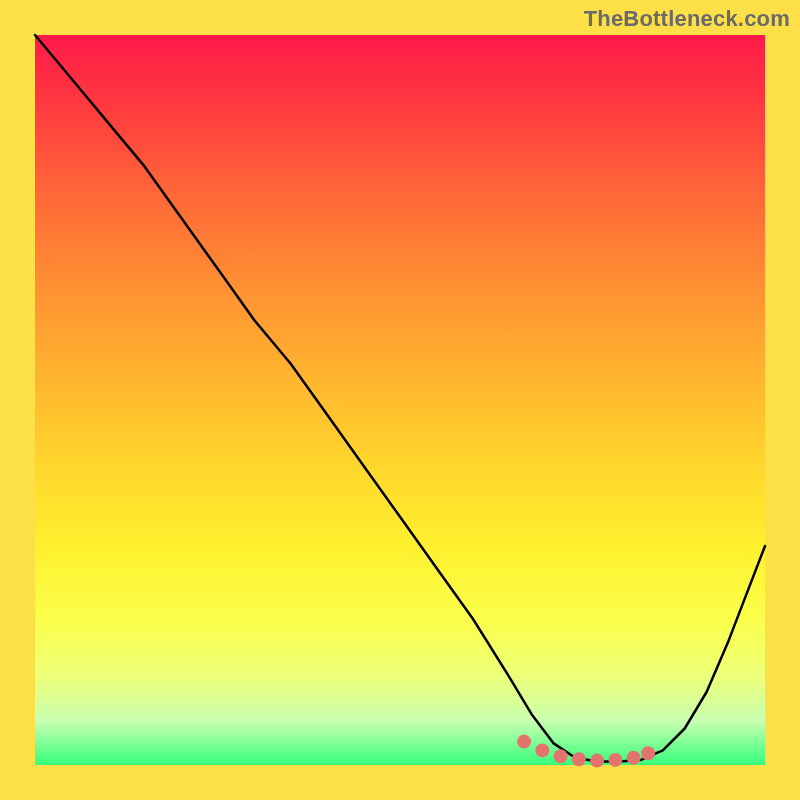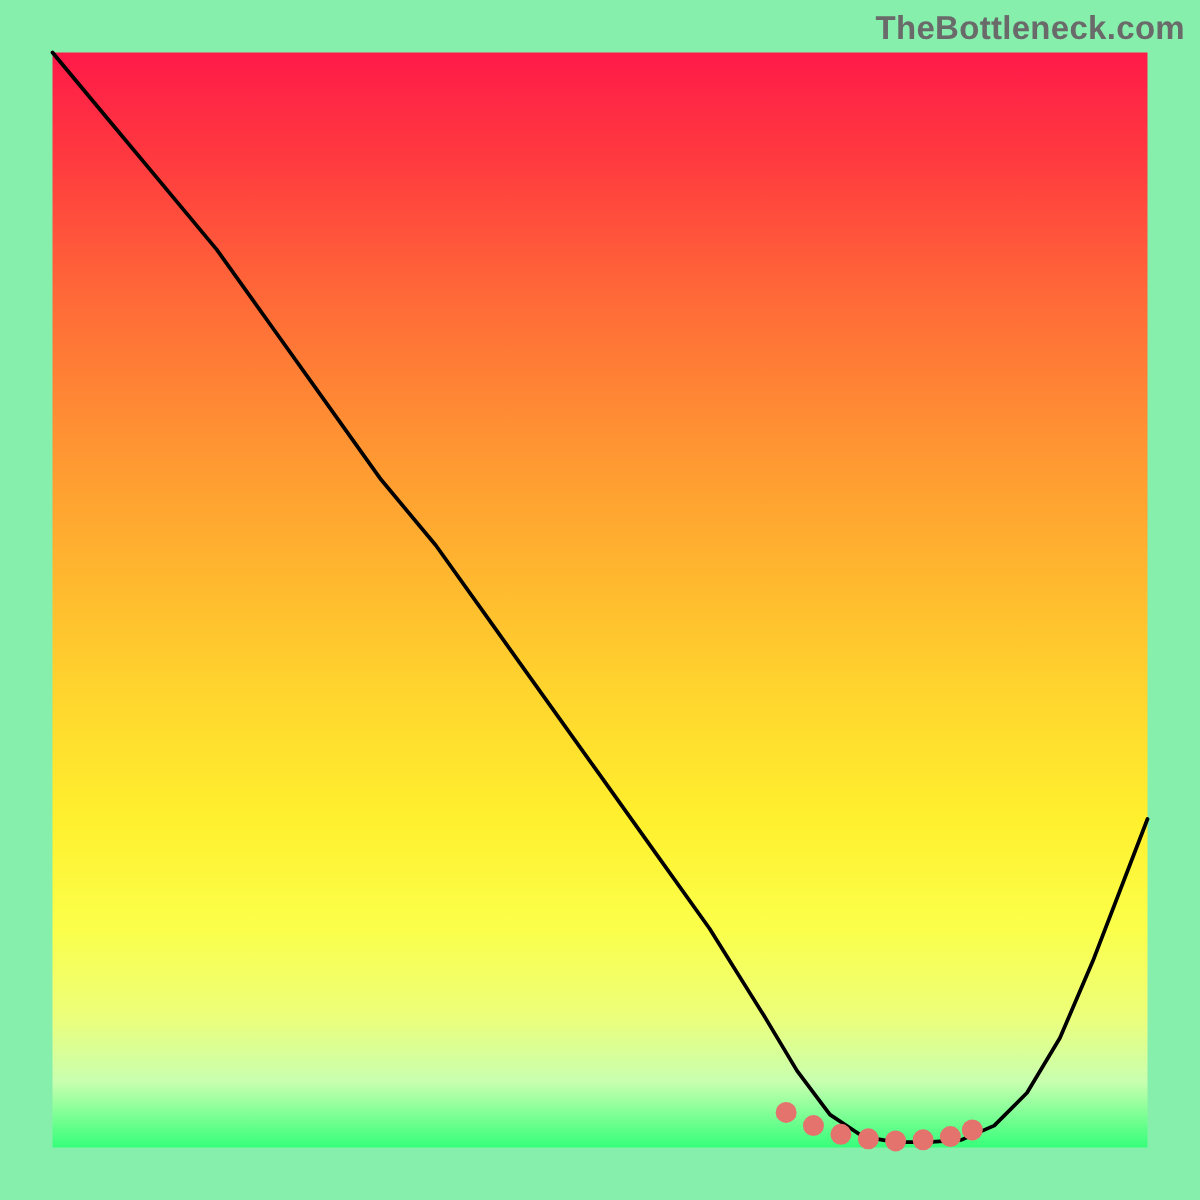--- a/index.html
+++ b/index.html
@@ -8,21 +8,21 @@
     width: 800px;
     height: 800px;
     background: #000;
     overflow: hidden;
     font-family: Arial, Helvetica, sans-serif;
   }
   .frame {
     position: relative;
     width: 800px;
     height: 800px;
-    background: #86efac;
+    background: #fde047;
   }
   .watermark {
     position: absolute;
     top: 6px;
     right: 10px;
     color: #6a6a6a;
     font-size: 22px;
     font-weight: 600;
     letter-spacing: 0.2px;
     z-index: 5;

